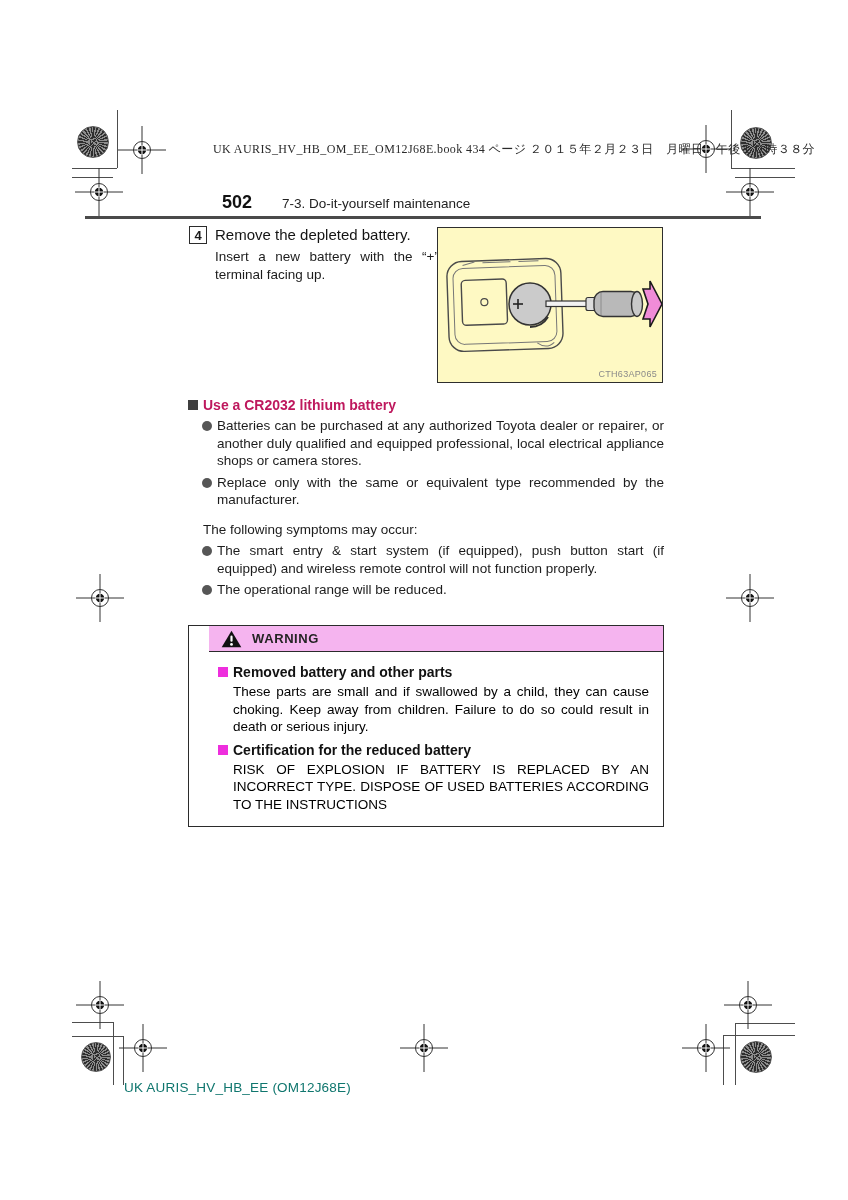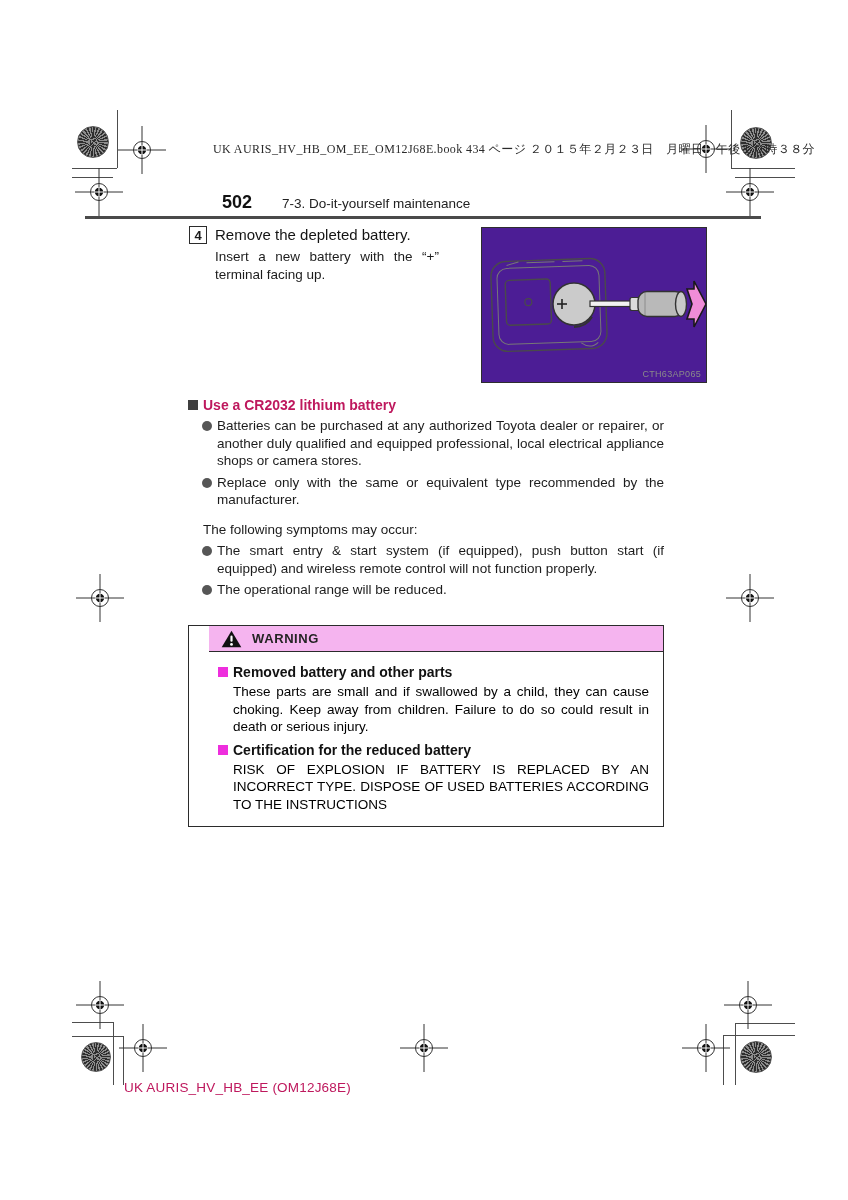--- a/index.html
+++ b/index.html
@@ -24,21 +24,21 @@
   .hrule { position:absolute; left:85px; top:216px; width:676px; height:3px; background:#4a4a4a; }
   
   .stepbox { position:absolute; left:189px; top:226px; width:18px; height:18px;
     border:1.5px solid #2b2b2b; font-size:13px; font-weight:bold; color:#1a1a1a;
     display:flex; align-items:center; justify-content:center; }
   .steptitle { position:absolute; left:215px; top:226px; font-size:15px; color:#141414; }
   .stepbody { position:absolute; left:215px; top:248px; width:224px;
     font-size:13.5px; line-height:17.5px; text-align:justify; color:#1c1c1c; }
   
   .figure { position:absolute; left:437px; top:227px; width:226px; height:156px;
-    border:1px solid #2e2e2e; background:#4c1d95;margin-left:44px; }
+    border:1px solid #2e2e2e; background:#fef9c3; }
   .figcaption { position:absolute; right:5px; bottom:3px; font-size:9px; color:#8a8a8a; letter-spacing:0.3px; }
   
   .sections { position:absolute; left:188px; top:397px; width:476px; }
   .sec-h { display:flex; gap:5px; align-items:flex-start; font-size:14px; font-weight:bold;
     color:#be185d; margin-bottom:4px; }
   .sq { flex:0 0 auto; width:10px; height:10px; margin-top:3px; background:#3f3f3f; }
   .intro { margin:2px 0 4px 15px; font-size:13.5px; line-height:17.5px; }
   .bullet { display:flex; gap:5px; margin:2px 0 4px 14px; }
   .dot { flex:0 0 auto; width:10px; height:10px; border-radius:50%; margin-top:4px; background:#565656; }
   .btxt { flex:1; font-size:13.5px; line-height:17.5px; text-align:justify; color:#1c1c1c; }
@@ -47,21 +47,21 @@
   .warning { position:absolute; left:188px; top:625px; width:476px; border:1px solid #2b2b2b; background:#fff;padding-left:20px; }
   .wband { height:26px; background:#f5b4ef; border-bottom:1px solid #2b2b2b;
     display:flex; align-items:center; gap:10px; padding-left:12px; }
   .wband .wtitle { font-size:13px; font-weight:600; letter-spacing:0.6px; color:#242424; }
   .wbody { padding:8px 14px 13px 9px; }
   .w-h { display:flex; gap:5px; align-items:flex-start; font-size:14px; font-weight:bold;
     color:#111; margin:4px 0 3px; }
   .msq { flex:0 0 auto; width:10px; height:10px; margin-top:3px; background:#ee2edd; }
   .w-p { margin:0 0 6px 15px; font-size:13.5px; line-height:17.5px; text-align:justify; color:#000000; }
   
-  .footer { position:absolute; left:124px; top:1080px; font-size:13.5px; color:#be185d; letter-spacing:0.2px; }
+  .footer { position:absolute; left:124px; top:1080px; font-size:13.5px; color:#0f766e; letter-spacing:0.2px; }
 </style>
 </head>
 <body>
 
 <div class="page">
 
   <div class="ln" style="left:117px;top:110px;width:1px;height:58px;"></div>
   <div class="ln" style="left:72px;top:168px;width:45px;height:1px;"></div>
   <div class="ln" style="left:72px;top:177px;width:41px;height:1px;"></div>
   <div class="ln" style="left:731px;top:110px;width:1px;height:58px;"></div>

